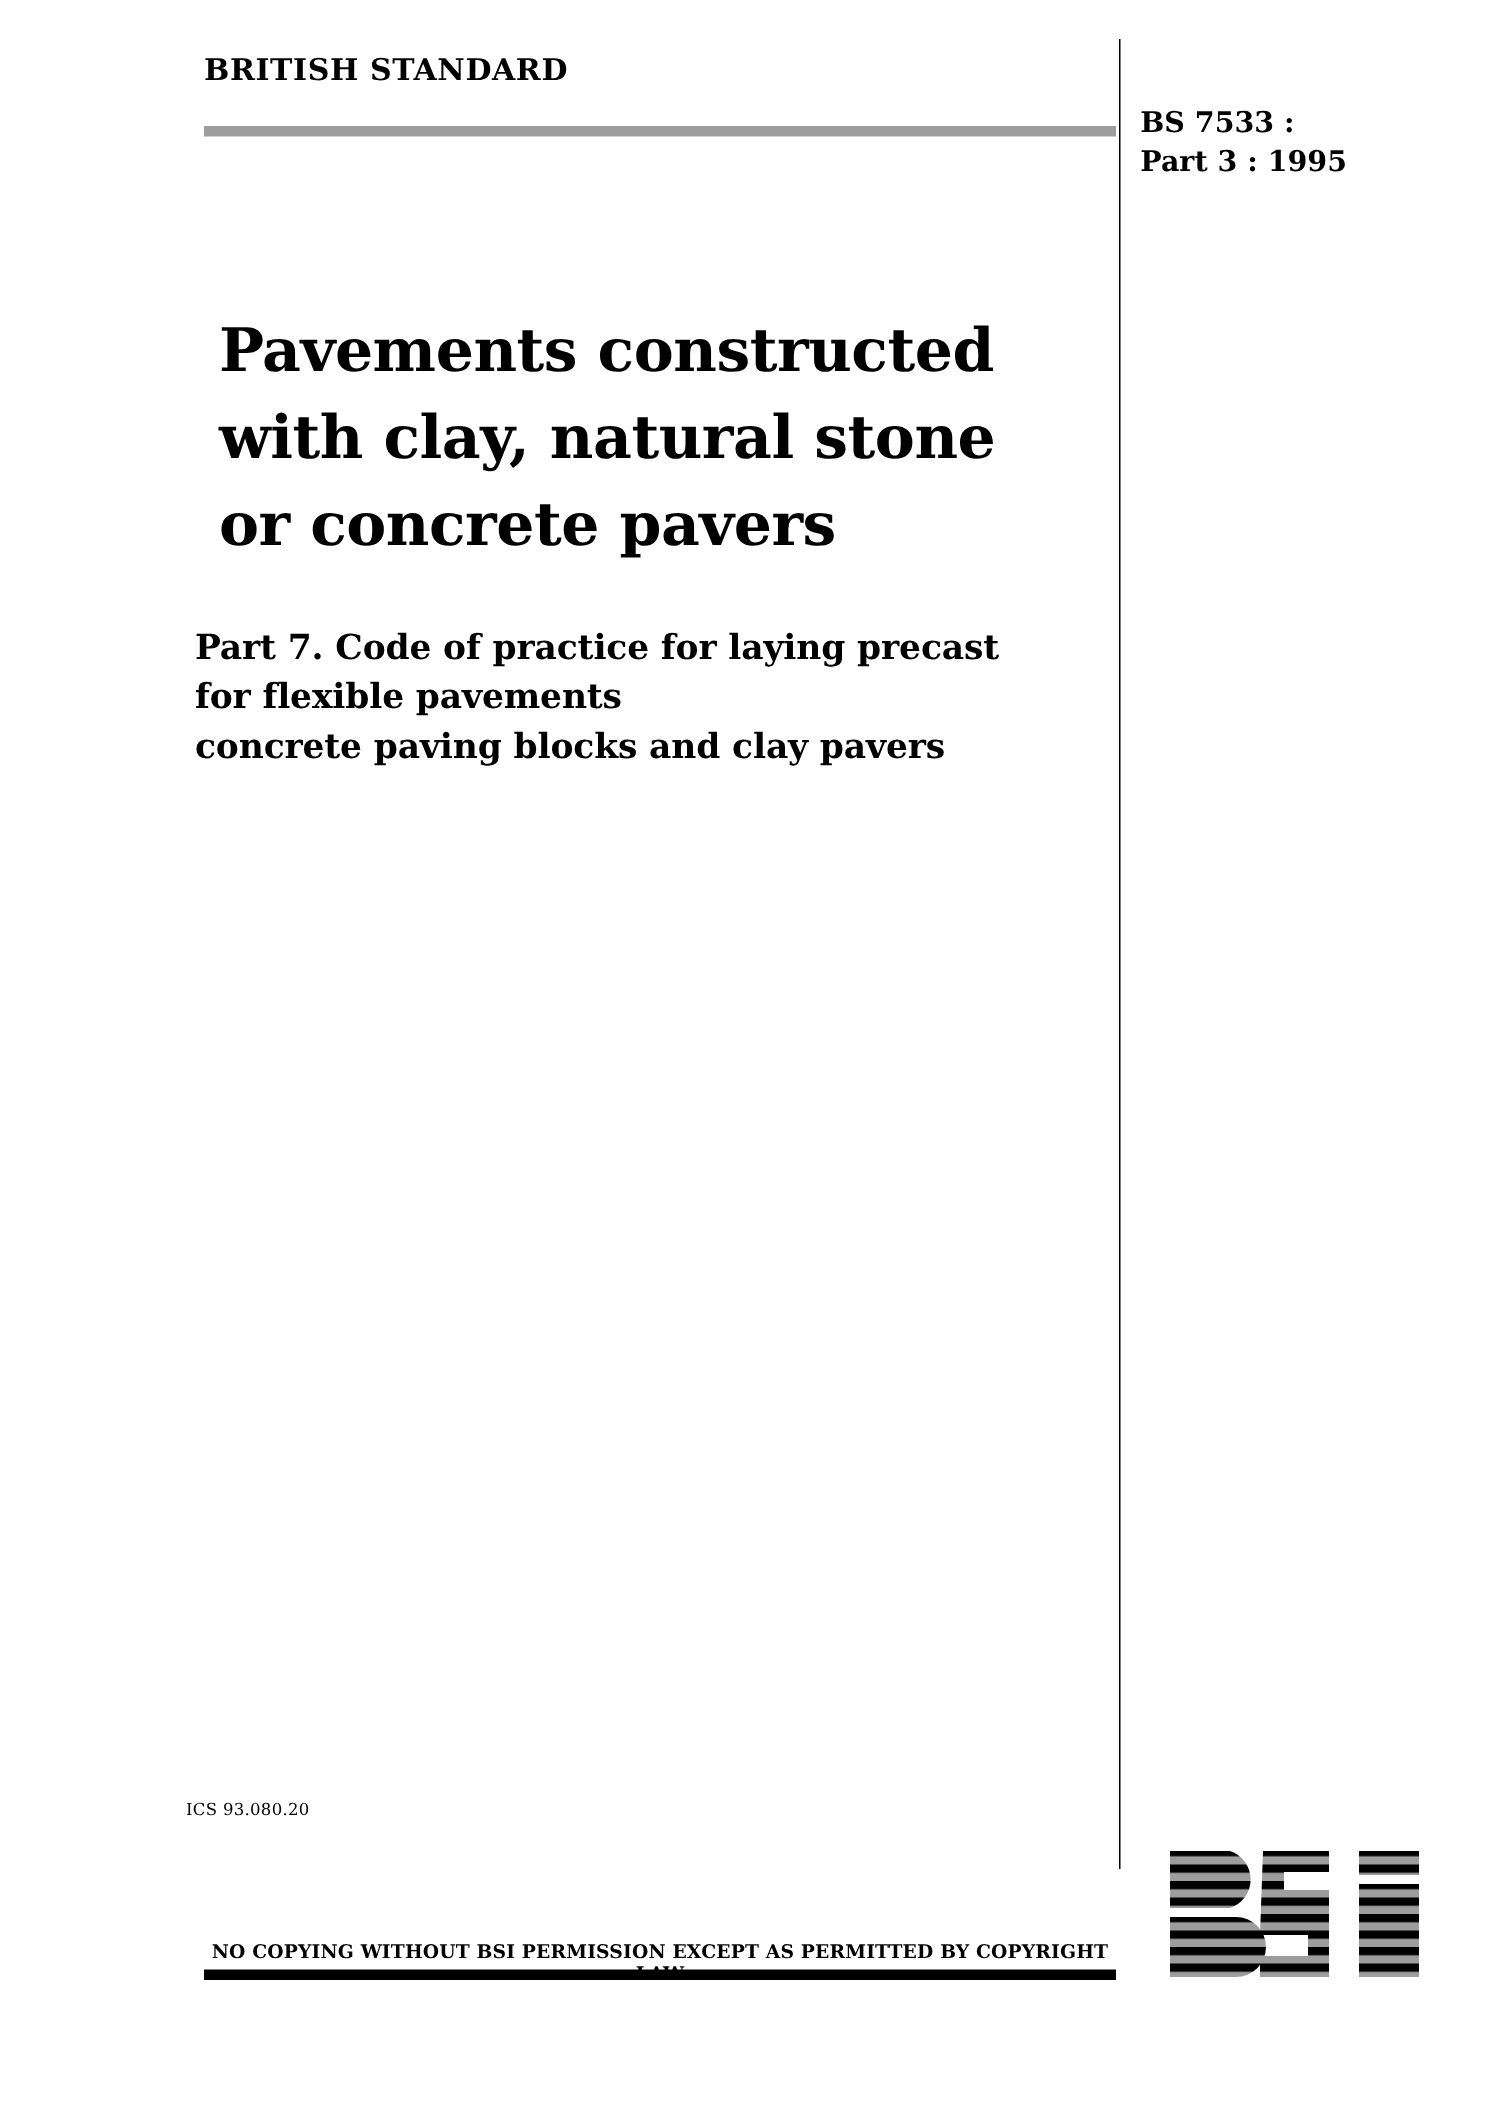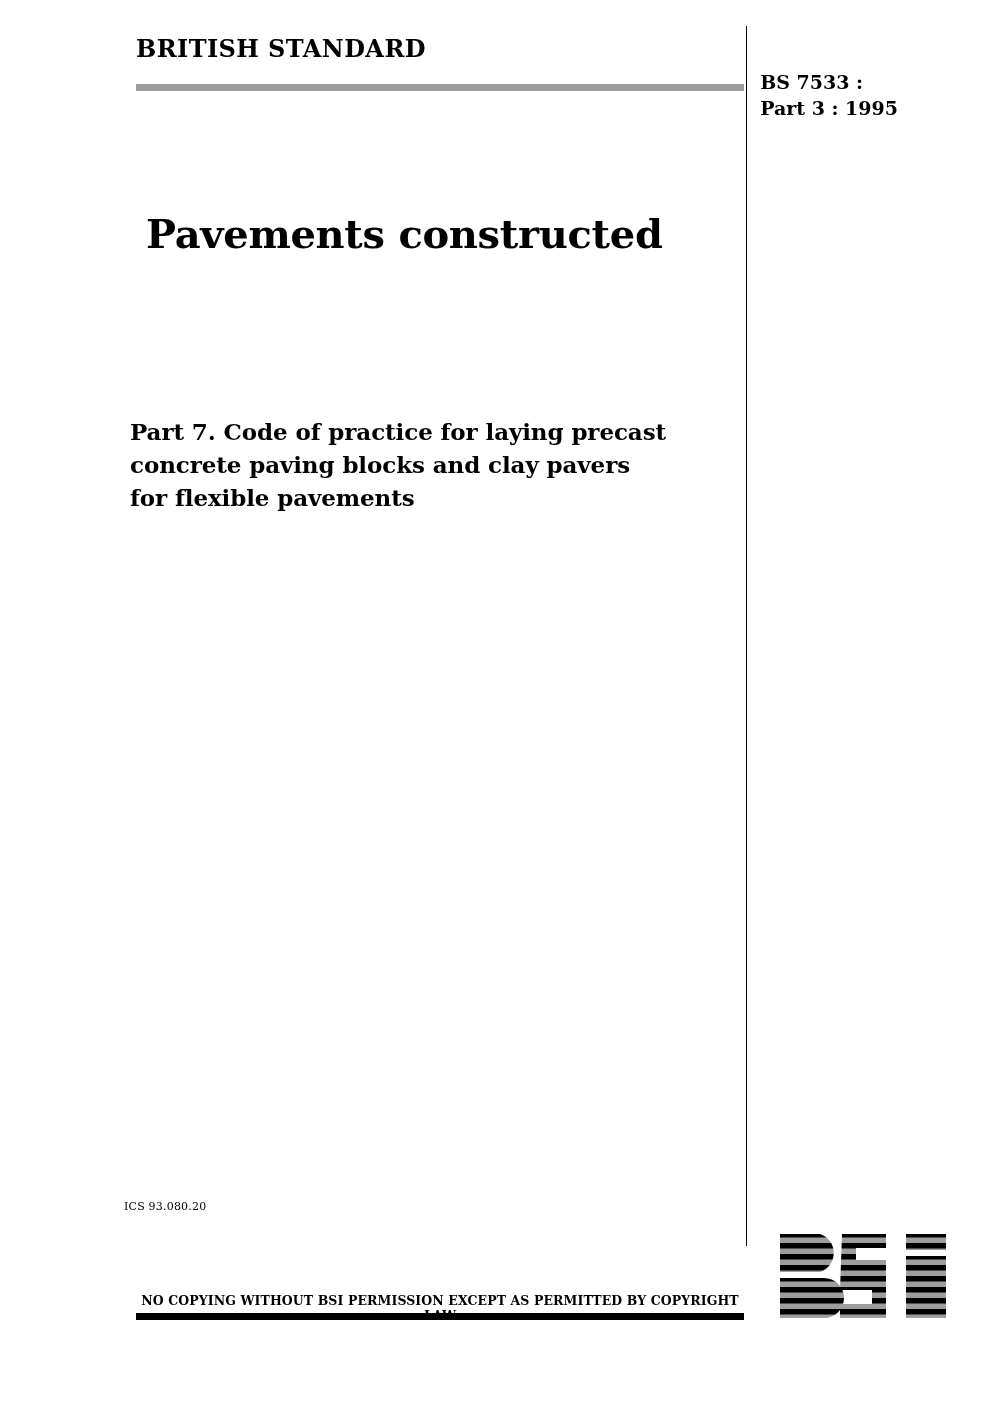--- a/index.html
+++ b/index.html
@@ -29,21 +29,21 @@
     left: 136px;
     right: 62px;
     height: 60px;
   }
   .header-left {
     position: absolute;
     left: 0;
     top: 0;
     font-family: "DejaVu Serif", serif;
     font-weight: bold;
-    font-size: 24px;
+    font-size: 20px;
     letter-spacing: 0.4px;
   }
   .header-right {
     position: absolute;
     right: 32px;
     top: 0;
     text-align: left;
     font-family: "DejaVu Serif", serif;
     font-weight: bold;
     font-size: 19px;
@@ -149,26 +149,28 @@
       <div>BS 7533 :</div>
       <div>Part 3 : 1995</div>
     </div>
   </div>
 
   <div class="grey-rule"></div>
   <div class="vrule"></div>
 
   <div class="title">
     <div>Pavements constructed</div>
+    <div>with clay, natural stone</div>
+    <div>or concrete pavers</div>
   </div>
 
   <div class="subtitle">
     <div>Part 7. Code of practice for laying precast</div>
+    <div>for flexible pavements</div>
     <div>concrete paving blocks and clay pavers</div>
-    <div>for flexible pavements</div>
   </div>
 
   <div class="ics">ICS 93.080.20</div>
 
   <div class="footer-note">NO COPYING WITHOUT BSI PERMISSION EXCEPT AS PERMITTED BY COPYRIGHT LAW</div>
   <div class="footer-rule"></div>
 
   <div class="logo">
     <svg width="170" height="88" viewBox="0 0 170 88" aria-hidden="true">
       <defs>

